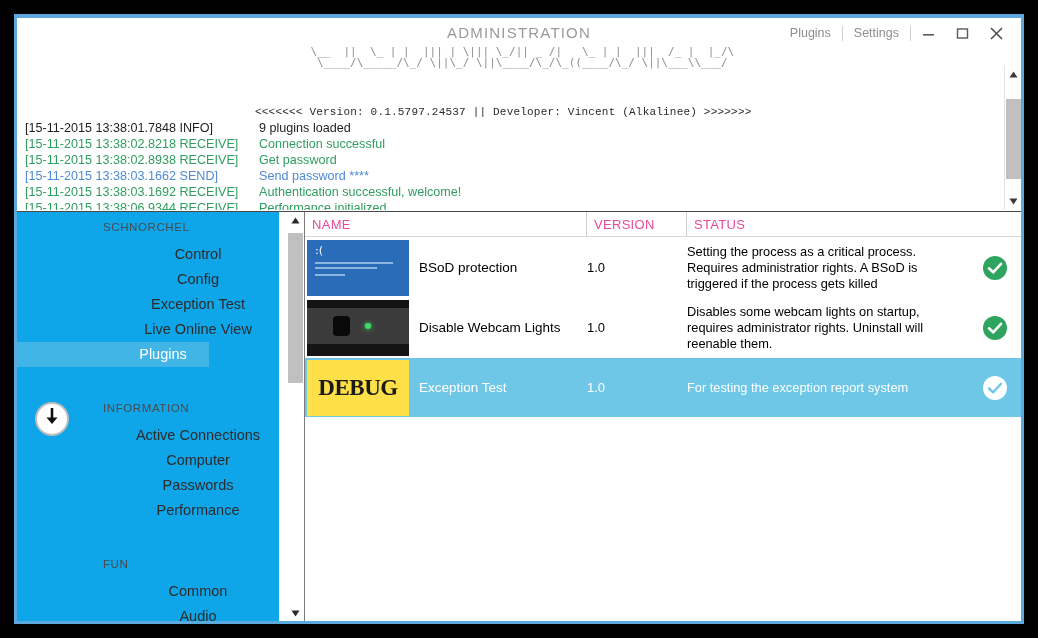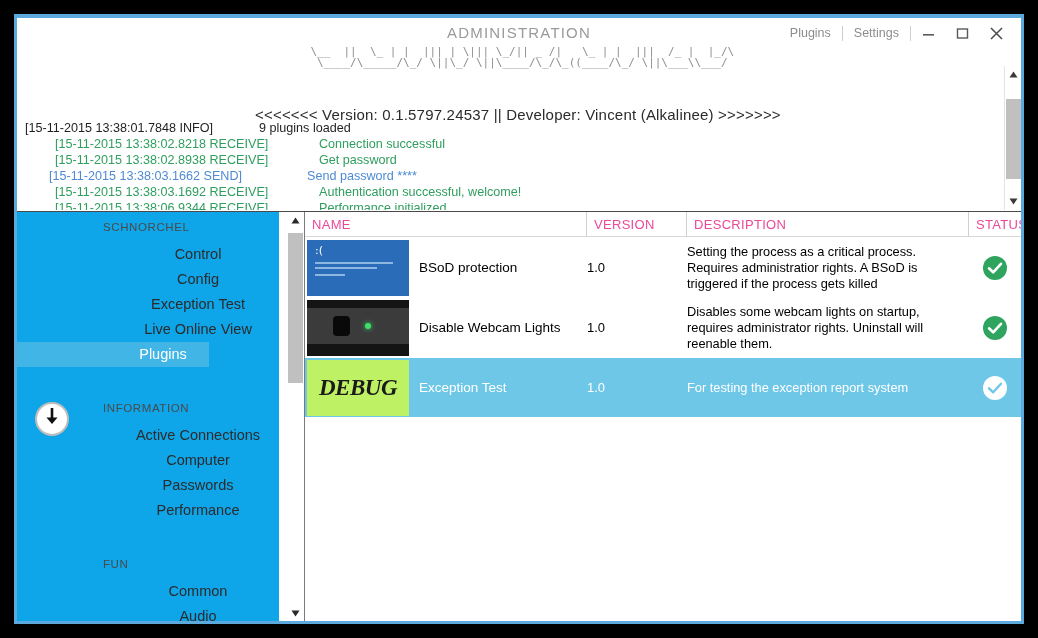--- a/index.html
+++ b/index.html
@@ -84,42 +84,42 @@
     position: absolute;
     left: 0; top: 82px;
     width: 987px; height: 110px;
     background: #ffffff;
     overflow: hidden;
     font-size: 12.5px;
   }
   #log-version {
     position: absolute;
     left: 238px; top: 6px;
-    font-family: Liberation Sans, sans-serif;
-    font-size: 15px;
+    font-family: Liberation Mono, monospace;
+    font-size: 11px;
     color: #2b2b2b;
     white-space: pre;
     letter-spacing: 0.2px;
   }
   #log-lines {
     position: absolute;
     left: 4px; top: 20px;
     width: 980px;
   }
   .log-line {
     display: flex;
     height: 16px;
     line-height: 16px;
     font-size: 12.6px;
   }
   .log-stamp { width: 238px; flex: 0 0 238px; padding-left: 4px; white-space: nowrap; }
   .log-msg   { white-space: nowrap; }
   .lvl-info    { color: #1f1f1f; }
-  .lvl-receive { color: #2f9e5e; margin-left: 30px; }
-  .lvl-send    { color: #4e8ad4; margin-left: 24px; }
+  .lvl-receive { color: #2f9e5e; }
+  .lvl-send    { color: #4e8ad4; }
 
   
   #log-scroll {
     position: absolute;
     right: 0; top: 48px;
     width: 17px; height: 144px;
     background: #ffffff;
     border-left: 1px solid #e4e4e4;
   }
   .sb-arrow {
@@ -304,22 +304,22 @@
     position: absolute; left: 26px; top: 16px;
     width: 17px; height: 20px; border-radius: 4px; background: #090909;
   }
   .thumb-webcam .led {
     position: absolute; left: 58px; top: 23px;
     width: 6px; height: 6px; border-radius: 50%;
     background: #3fe06a; box-shadow: 0 0 5px #3fe06a;
   }
   
   .thumb-debug {
-    background: #bef264;
-    display: flex; align-items: center; justify-content: center; font-style: italic;
+    background: #fde047;
+    display: flex; align-items: center; justify-content: center;
   }
   .thumb-debug span {
     font-family: "Liberation Serif", serif;
     font-weight: bold;
     font-size: 23px;
     letter-spacing: -0.5px;
     color: #1a1a1a;
   }
 
   .status-ok svg { display: block; }
@@ -452,21 +452,20 @@
           <path d="M9 1 L9 13" stroke="#111" stroke-width="2.6" fill="none"></path>
           <path d="M3.5 10.5 L9 17 L14.5 10.5 Z" fill="#111"></path>
         </svg>
       </span>
     </div>
 
     <div id="plugin-table">
       <div id="table-head">
           <div class="th col-name">NAME</div>
           <div class="th col-ver">VERSION</div>
-          <div class="th col-desc">DESCRIPTION</div>
           <div class="th col-stat last">STATUS</div>
         </div>
       <div id="table-body">
           <div class="trow">
             <div class="cell cell-name">
               <div class="thumb thumb-bsod">
                 <div class="sad">:(</div>
                 <div class="lines">
                   <i></i>
                   <i style="width:62px"></i>

